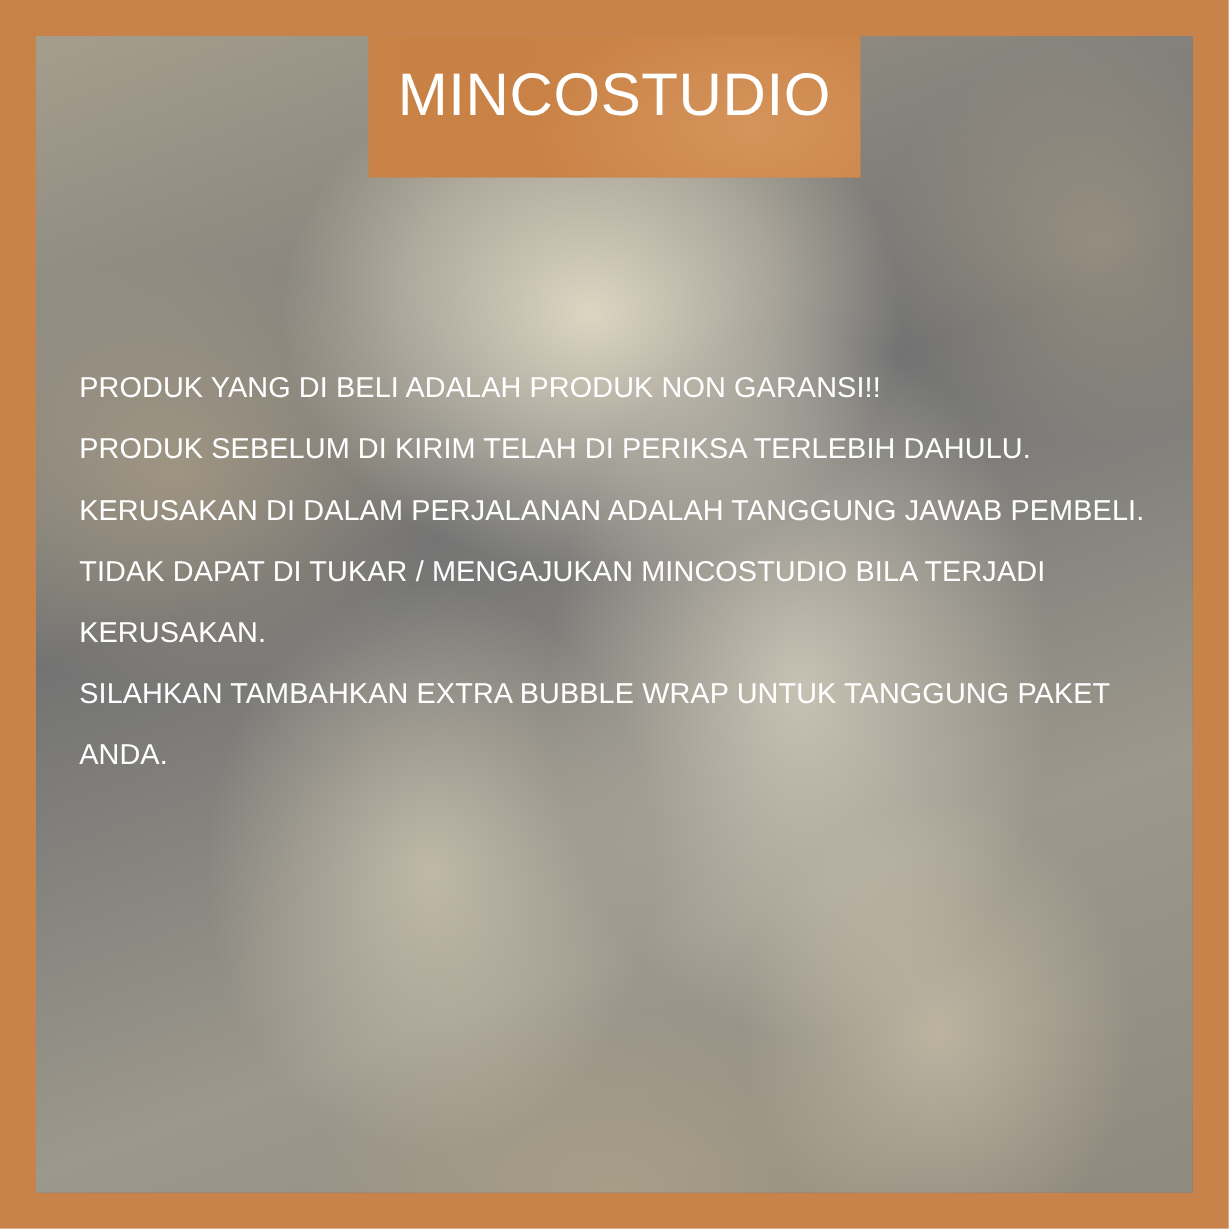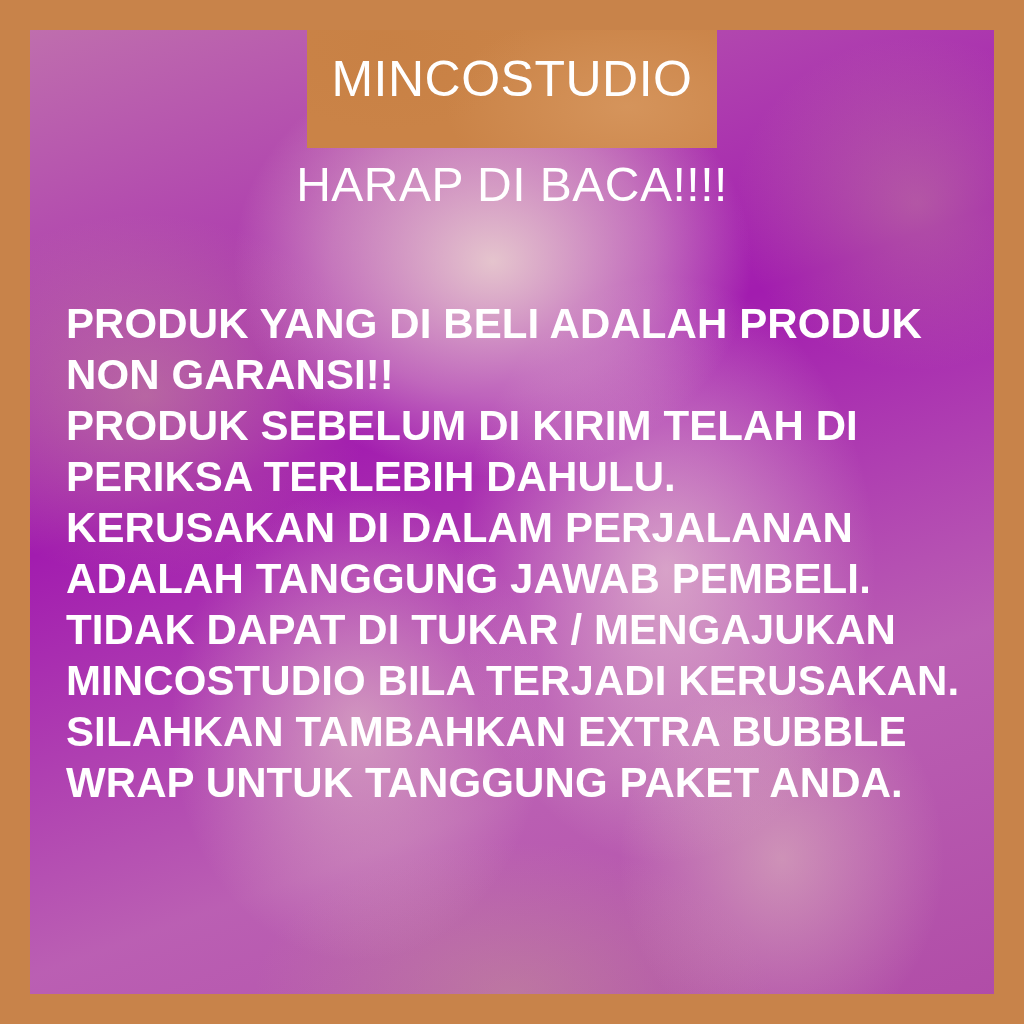--- a/index.html
+++ b/index.html
@@ -19,21 +19,21 @@
     background: #C8834A;
   }
 
   
   .panel {
     position: absolute;
     left: 30px;
     top: 30px;
     width: 964px;
     height: 964px;
-    background-color: #a21caf;
+    background-color: #737373;
     overflow: hidden;
   }
   .panel-tex {
     position: absolute;
     inset: 0;
     background:
       radial-gradient(ellipse 360px 300px at 48% 24%, rgba(246,238,214,0.78) 0%, rgba(246,238,214,0.34) 45%, rgba(246,238,214,0) 72%),
       radial-gradient(ellipse 300px 420px at 66% 56%, rgba(248,240,219,0.55) 0%, rgba(248,240,219,0) 70%),
       radial-gradient(ellipse 260px 330px at 34% 72%, rgba(243,233,206,0.48) 0%, rgba(243,233,206,0) 72%),
       radial-gradient(ellipse 220px 260px at 78% 86%, rgba(238,226,196,0.42) 0%, rgba(238,226,196,0) 74%),
@@ -84,22 +84,22 @@
     white-space: nowrap;
   }
 
   
   .body-block {
     position: absolute;
     left: 36px;   
     top: 268px;   
     width: 896px;
     color: #FFFFFF;
-    font-size: 42px;
-    font-weight: 700;
+    font-size: 24px;
+    font-weight: 400;
     line-height: 51px;
     letter-spacing: 0.1px;
   }
   .body-line {
     white-space: normal;
   }
   .para {
     margin: 0;
   }
 </style>
@@ -108,21 +108,20 @@
 
 <div class="canvas">
 
   <div class="panel">
     <div class="panel-tex"></div>
 
     <div class="banner">
       <div class="banner-title">MINCOSTUDIO</div>
     </div>
 
-    <div class="heading">HARAP DI BACA!!!!</div>
 
     <div class="body-block">
       <p class="para body-line">PRODUK YANG DI BELI ADALAH PRODUK NON GARANSI!!</p>
       <p class="para body-line">PRODUK SEBELUM DI KIRIM TELAH DI PERIKSA TERLEBIH DAHULU.</p>
       <p class="para body-line">KERUSAKAN DI DALAM PERJALANAN ADALAH TANGGUNG JAWAB PEMBELI.</p>
       <p class="para body-line">TIDAK DAPAT DI TUKAR / MENGAJUKAN MINCOSTUDIO BILA TERJADI KERUSAKAN.</p>
       <p class="para body-line">SILAHKAN TAMBAHKAN EXTRA BUBBLE WRAP UNTUK TANGGUNG PAKET ANDA.</p>
     </div>
   </div>
 

